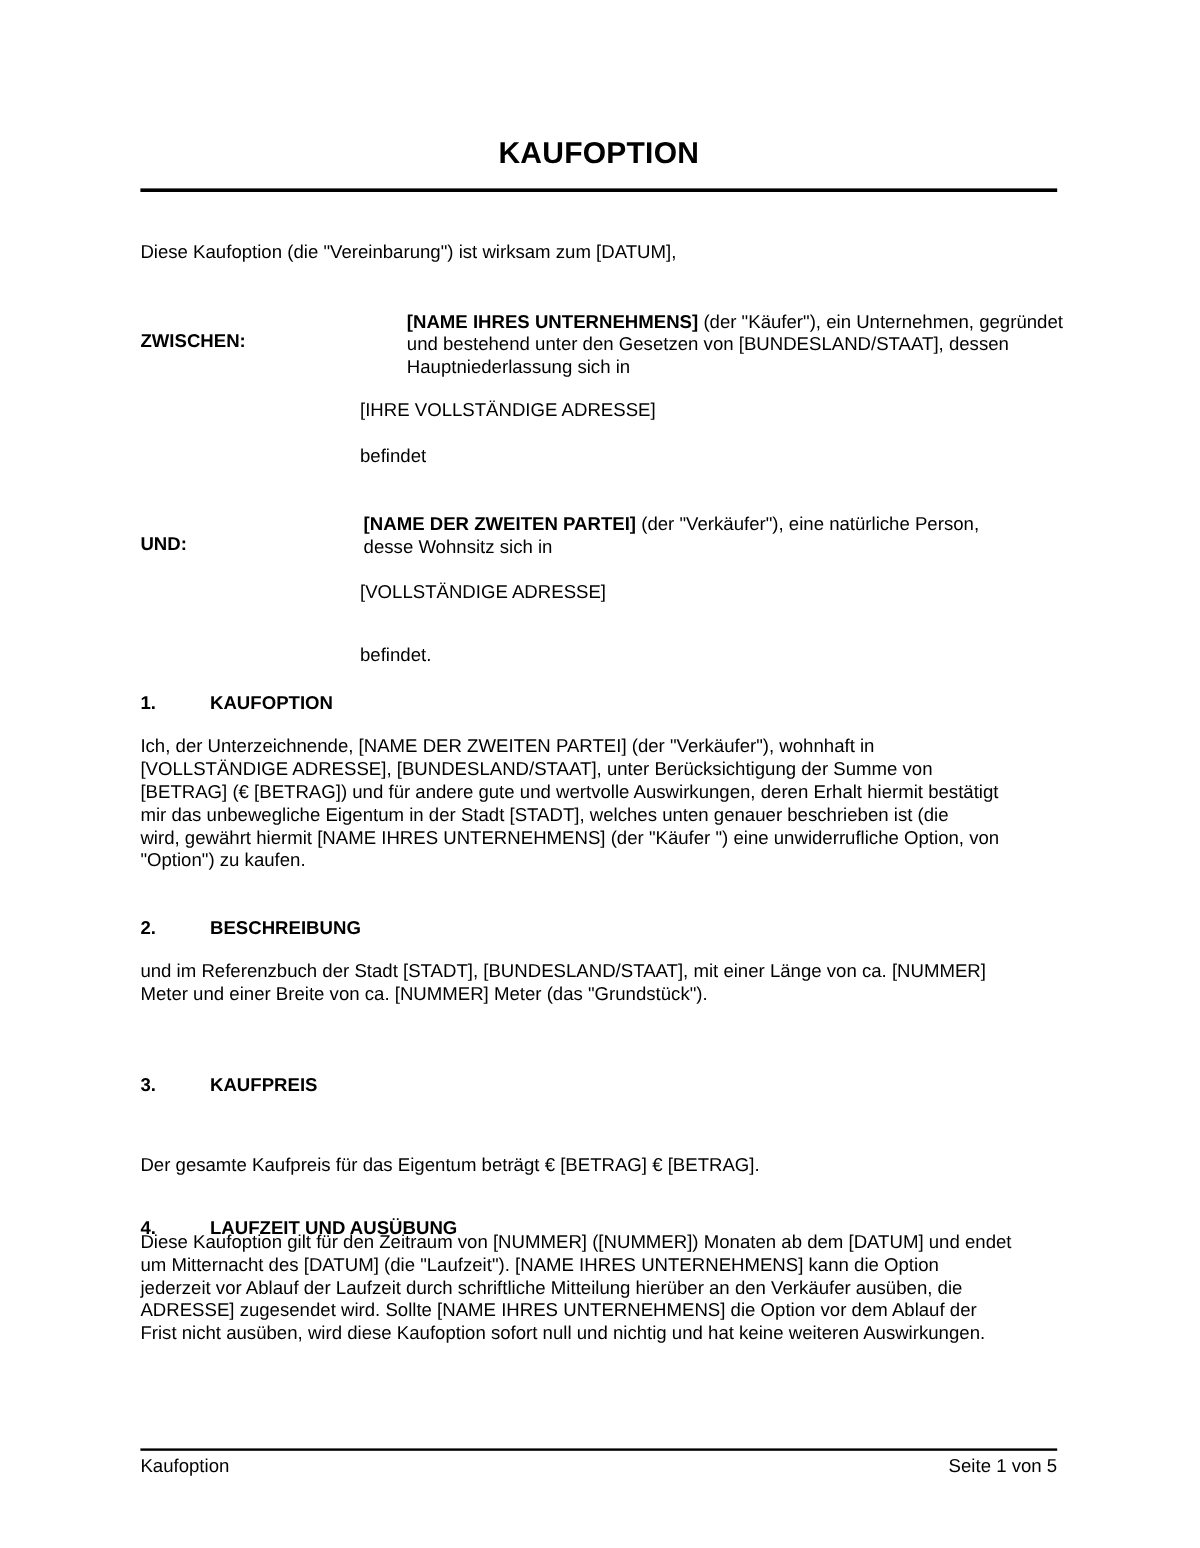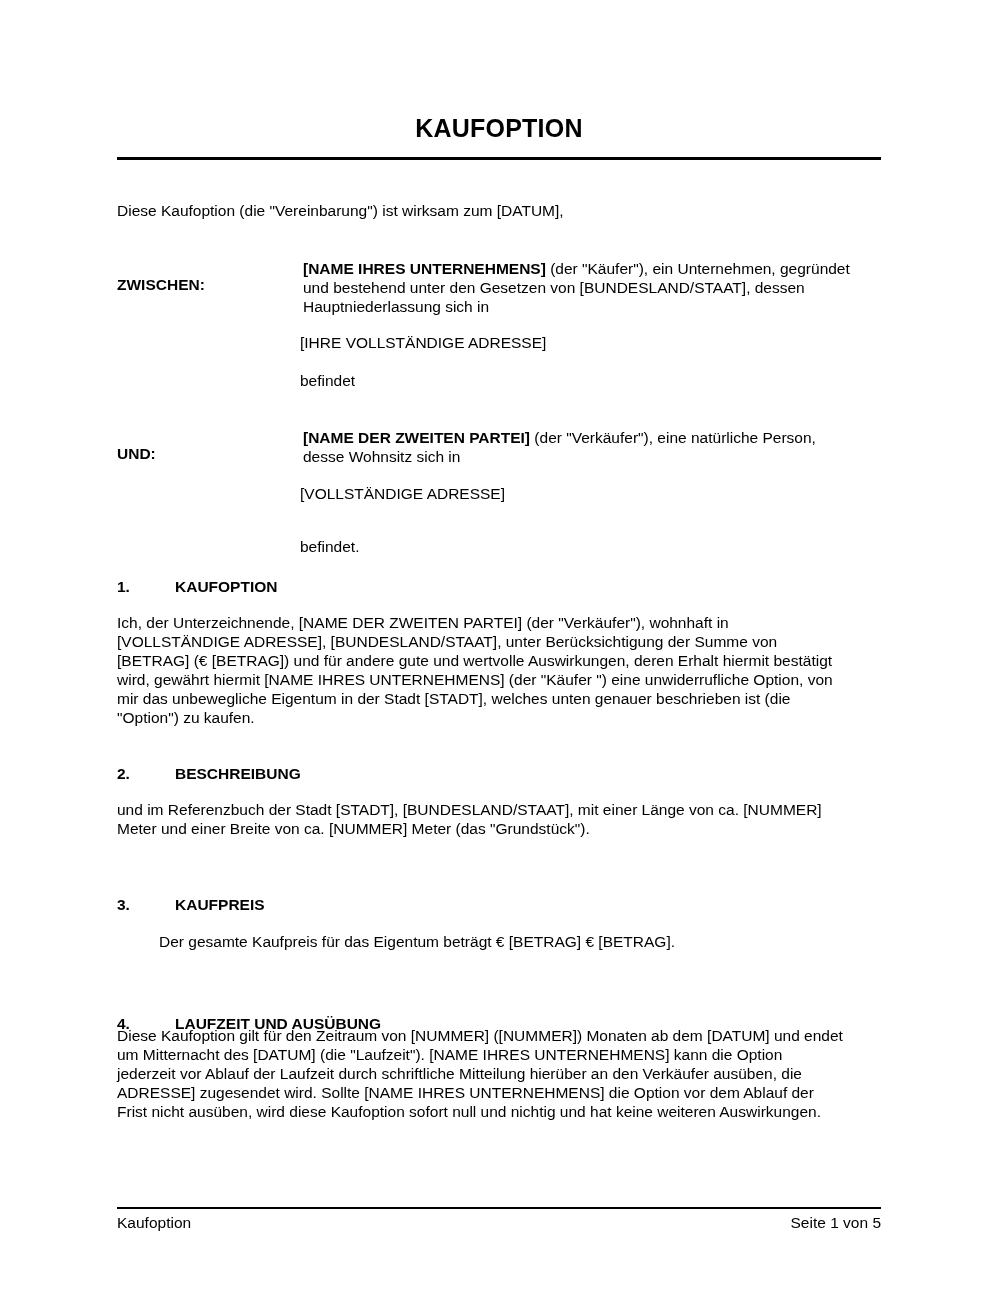--- a/index.html
+++ b/index.html
@@ -27,21 +27,21 @@
 
 <div class="page">
 
   <div class="title">KAUFOPTION</div>
   <div class="title-rule"></div>
 
   <div class="intro">Diese Kaufoption (die "Vereinbarung") ist wirksam zum [DATUM],</div>
 
   <div class="party" style="top:259px;">
     <div class="party-label">ZWISCHEN:</div>
-    <div class="party-body" style="top:0;">
+    <div class="party-body" style="top:0;margin-left:36px;">
       <div><b>[NAME IHRES UNTERNEHMENS]</b><span> (der "Käufer"), ein Unternehmen, gegründet</span></div>
       <div>und bestehend unter den Gesetzen von [BUNDESLAND/STAAT], dessen</div>
       <div>Hauptniederlassung sich in</div>
     </div>
     <div class="party-line" style="top:74px;">[IHRE VOLLSTÄNDIGE ADRESSE]</div>
     <div class="party-line" style="top:112px;">befindet</div>
   </div>
 
   <div class="party" style="top:428px;">
     <div class="party-label">UND:</div>
@@ -53,37 +53,37 @@
     <div class="party-line" style="top:93px;margin-top:16px;">befindet.</div>
   </div>
 
   <div class="section-head" style="top:577px;">
     <span class="num">1.</span><span>KAUFOPTION</span>
   </div>
   <div class="para" style="top:614px;">
     <div>Ich, der Unterzeichnende, [NAME DER ZWEITEN PARTEI] (der "Verkäufer"), wohnhaft in</div>
     <div>[VOLLSTÄNDIGE ADRESSE], [BUNDESLAND/STAAT], unter Berücksichtigung der Summe von</div>
     <div>[BETRAG] (€ [BETRAG]) und für andere gute und wertvolle Auswirkungen, deren Erhalt hiermit bestätigt</div>
+    <div>mir das unbewegliche Eigentum in der Stadt [STADT], welches unten genauer beschrieben ist (die</div>
     <div>wird, gewährt hiermit [NAME IHRES UNTERNEHMENS] (der "Käufer ") eine unwiderrufliche Option, von</div>
-    <div>mir das unbewegliche Eigentum in der Stadt [STADT], welches unten genauer beschrieben ist (die</div>
     <div>"Option") zu kaufen.</div>
   </div>
 
   <div class="section-head" style="top:764px;">
     <span class="num">2.</span><span>BESCHREIBUNG</span>
   </div>
   <div class="para" style="top:801px;">
     <div>und im Referenzbuch der Stadt [STADT], [BUNDESLAND/STAAT], mit einer Länge von ca. [NUMMER]</div>
     <div>Meter und einer Breite von ca. [NUMMER] Meter (das "Grundstück").</div>
   </div>
 
   <div class="section-head" style="top:895px;">
     <span class="num">3.</span><span>KAUFPREIS</span>
   </div>
-  <div class="para" style="top:933px;margin-left:42px;">
+  <div class="para" style="top:963px;">
     <div>Der gesamte Kaufpreis für das Eigentum beträgt € [BETRAG] € [BETRAG].</div>
   </div>
 
   <div class="section-head" style="top:1014px;">
     <span class="num">4.</span><span>LAUFZEIT UND AUSÜBUNG</span>
   </div>
   <div class="para" style="top:1027px;">
     <div>Diese Kaufoption gilt für den Zeitraum von [NUMMER] ([NUMMER]) Monaten ab dem [DATUM] und endet</div>
     <div>um Mitternacht des [DATUM] (die "Laufzeit"). [NAME IHRES UNTERNEHMENS] kann die Option</div>
     <div>jederzeit vor Ablauf der Laufzeit durch schriftliche Mitteilung hierüber an den Verkäufer ausüben, die</div>

